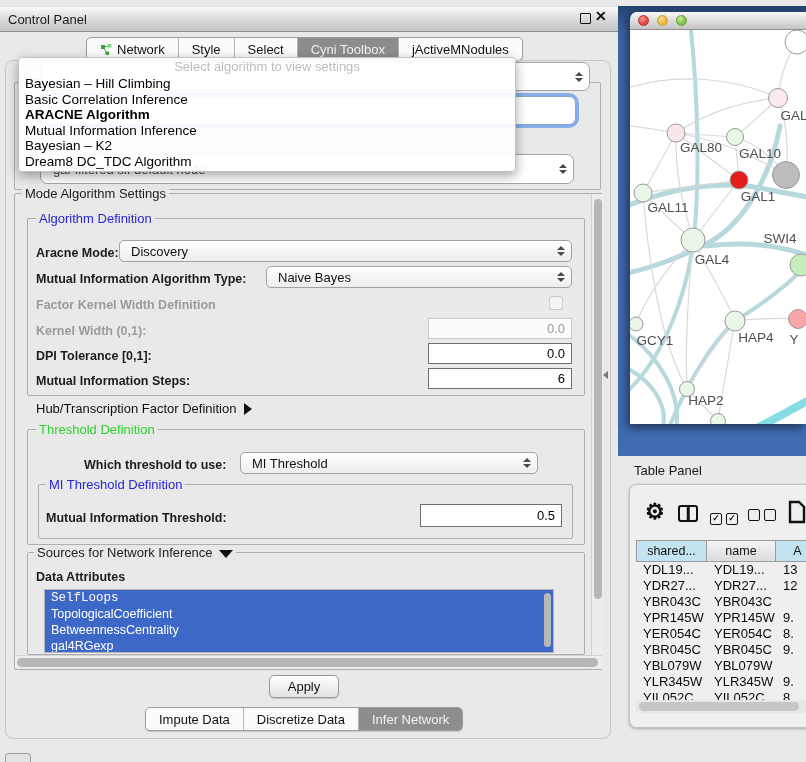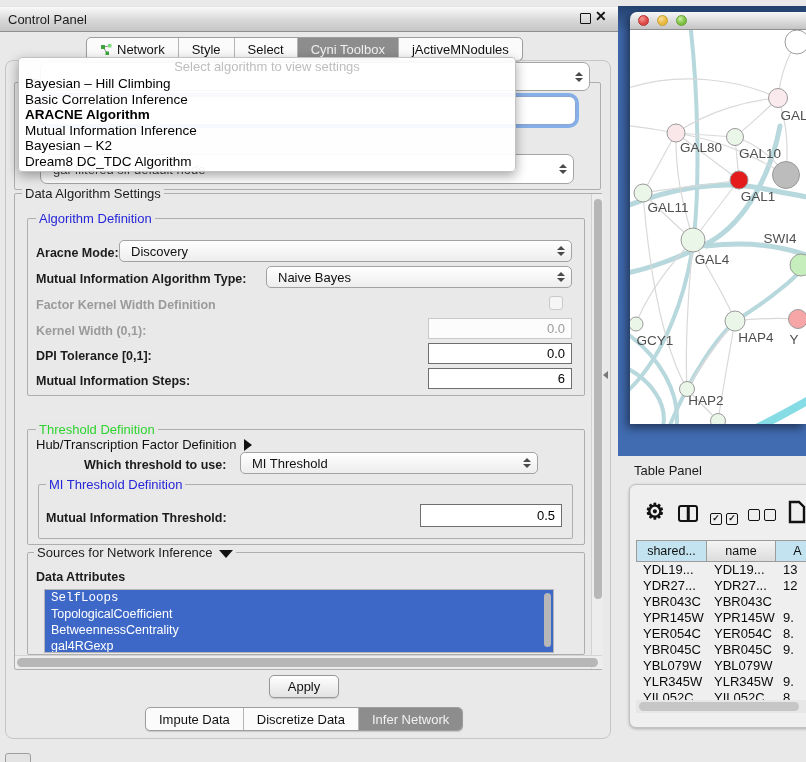--- a/index.html
+++ b/index.html
@@ -150,21 +150,21 @@
         <div class="item">Bayesian – Hill Climbing</div>
         <div class="item">Basic Correlation Inference</div>
         <div class="item b">ARACNE Algorithm</div>
         <div class="item">Mutual Information Inference</div>
         <div class="item">Bayesian – K2</div>
         <div class="item">Dream8 DC_TDC Algorithm</div>
       </div>
   </div>
 
   <div class="abs groupbox" style="left:14px;top:193px;width:589px;height:477px;"></div>
-  <div class="abs grouplabel" style="left:22px;top:186px;color:#1c1c1c;">Data Algorithm Settings</div>
+  <div class="abs grouplabel" style="left:22px;top:186px;color:#1c1c1c;">Mode Algorithm Settings</div>
   <div class="abs vtrack" style="left:591px;top:194px;width:12px;height:475px;">
     <div class="thumb" style="position:absolute;left:2px;top:5px;width:8px;height:400px;"></div>
   </div>
 
   <div class="abs groupbox" style="left:27px;top:218px;width:558px;height:178px;"></div>
   <div class="abs grouplabel" style="left:36px;top:211px;color:#2626d8;">Algorithm Definition</div>
 
   <div class="abs blabel" style="left:36px;top:246px;">Aracne Mode:</div>
   <div class="abs combo" style="left:119px;top:240px;width:453px;">
     <span>Discovery</span>
@@ -194,21 +194,21 @@
   <div class="abs blabel" style="left:36px;top:349px;">DPI Tolerance [0,1]:</div>
   <div class="abs field" style="left:428px;top:343px;width:144px;height:21px;">
       <span>0.0</span>
     </div>
 
   <div class="abs blabel" style="left:36px;top:374px;">Mutual Information Steps:</div>
   <div class="abs field" style="left:428px;top:368px;width:144px;height:21px;">
       <span>6</span>
     </div>
 
-  <div class="abs" style="left:36px;top:401px;display:flex;align-items:center;font-size:13px;color:#111;margin-top:36px;">
+  <div class="abs" style="left:36px;top:401px;display:flex;align-items:center;font-size:13px;color:#111;">
     <span>Hub/Transcription Factor Definition</span>
     <span class="tri-r"></span>
   </div>
 
   <div class="abs groupbox" style="left:27px;top:429px;width:558px;height:116px;"></div>
   <div class="abs grouplabel" style="left:36px;top:422px;color:#2fd32f;">Threshold Definition</div>
 
   <div class="abs blabel" style="left:84px;top:458px;">Which threshold to use:</div>
   <div class="abs combo" style="left:240px;top:452px;width:298px;">
     <span>MI Threshold</span>

